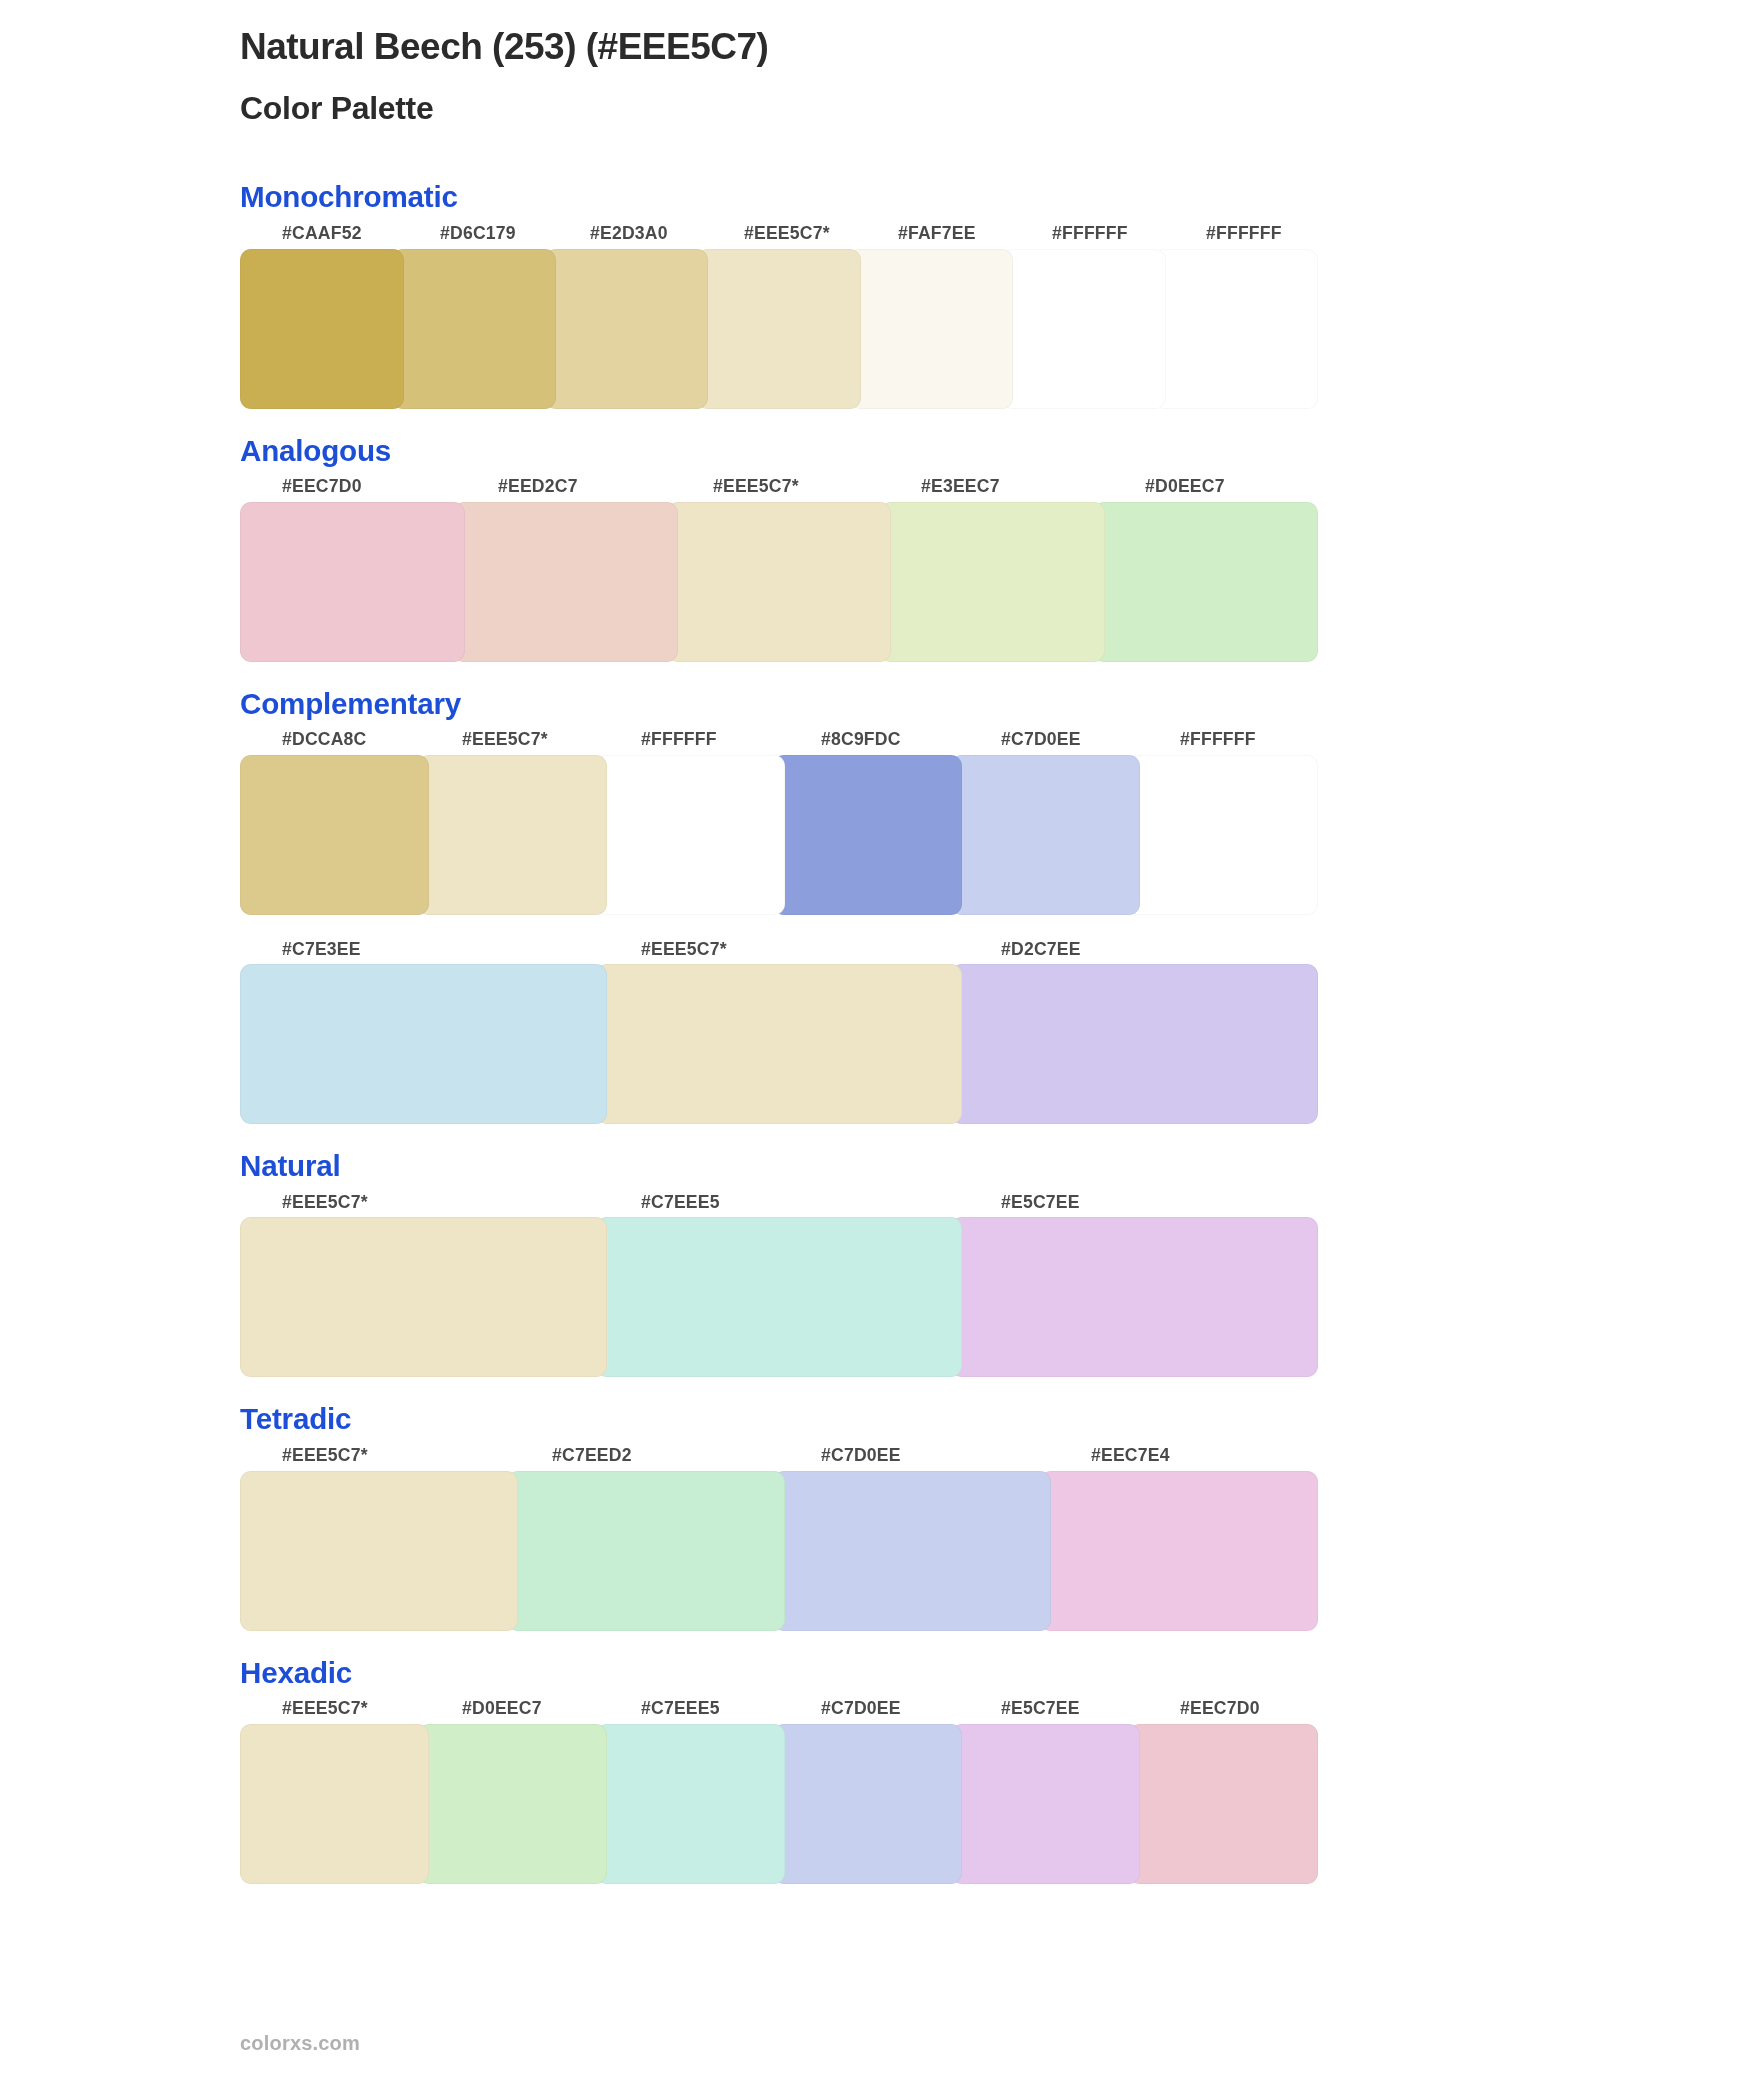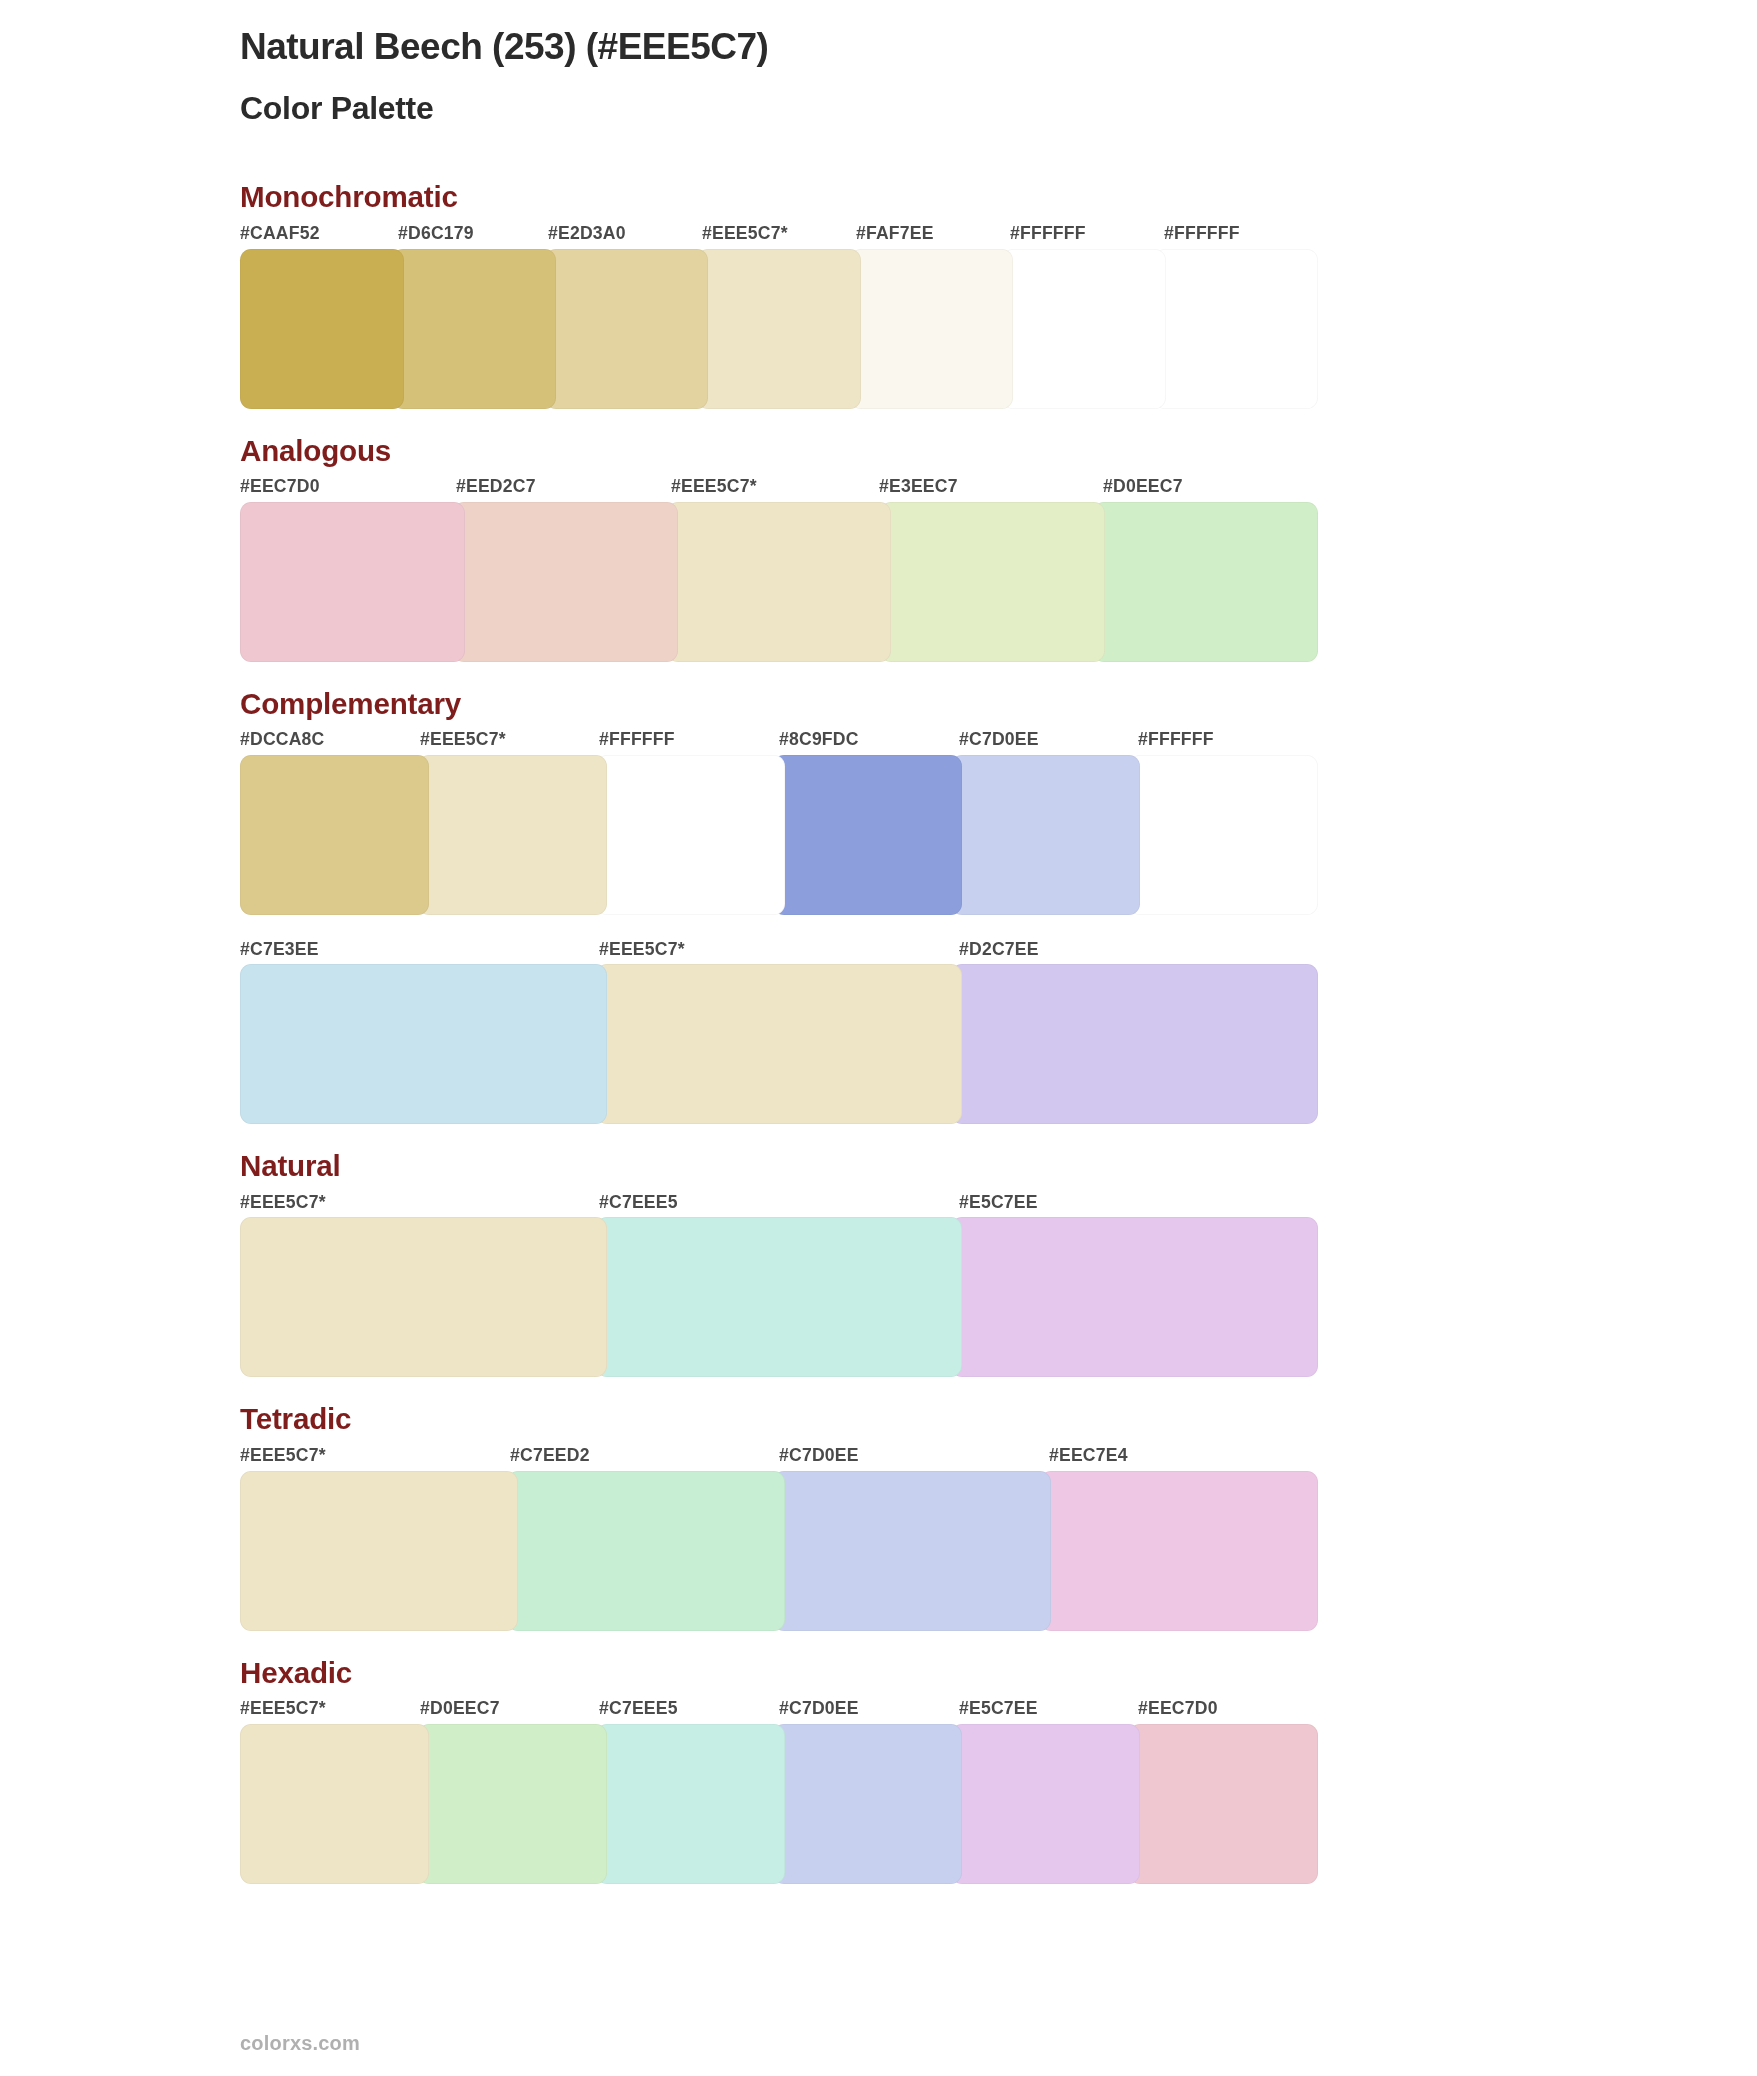--- a/index.html
+++ b/index.html
@@ -46,30 +46,31 @@
   }
 
   .section {
     padding-left: 240px;
     margin-bottom: 24px;
   }
 
   .section-title {
     font-size: 29.6px;
     font-weight: bold;
-    color: #7f1d1d;
+    color: #1d4ed8;
     letter-spacing: -0.2px;
     line-height: 1.2;
     margin-bottom: 8px;
   }
 
   .swatch-labels {
     position: relative;
     width: 1078px;
     height: 25.6px;
+    margin-left: 42px;
   }
 
   .swatch-label {
     position: absolute;
     top: 0;
     font-size: 17.6px;
     font-weight: bold;
     color: #4a4a4a;
     letter-spacing: 0.2px;
     white-space: nowrap;

